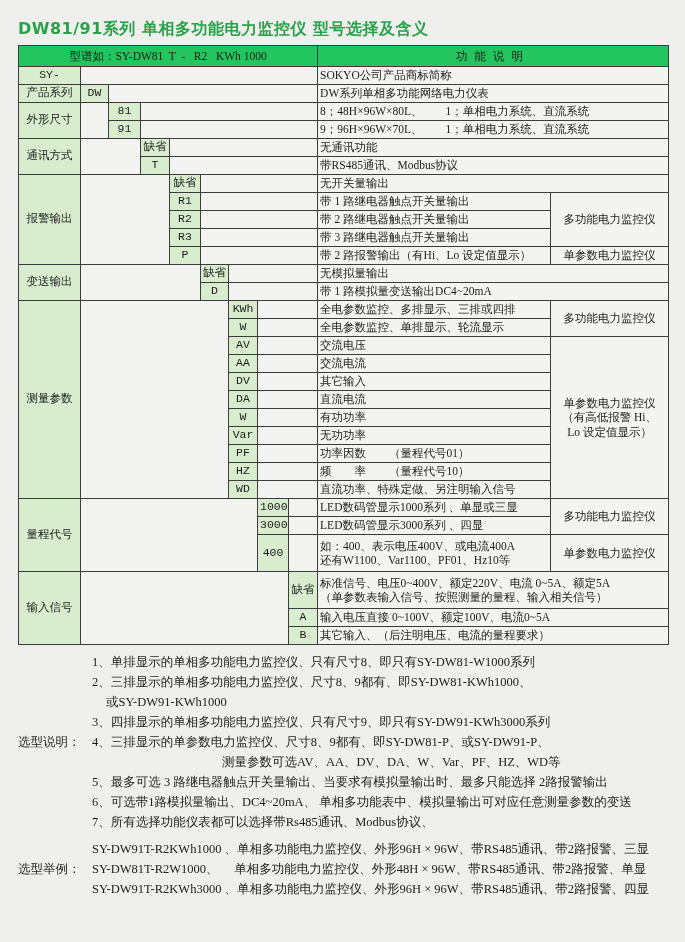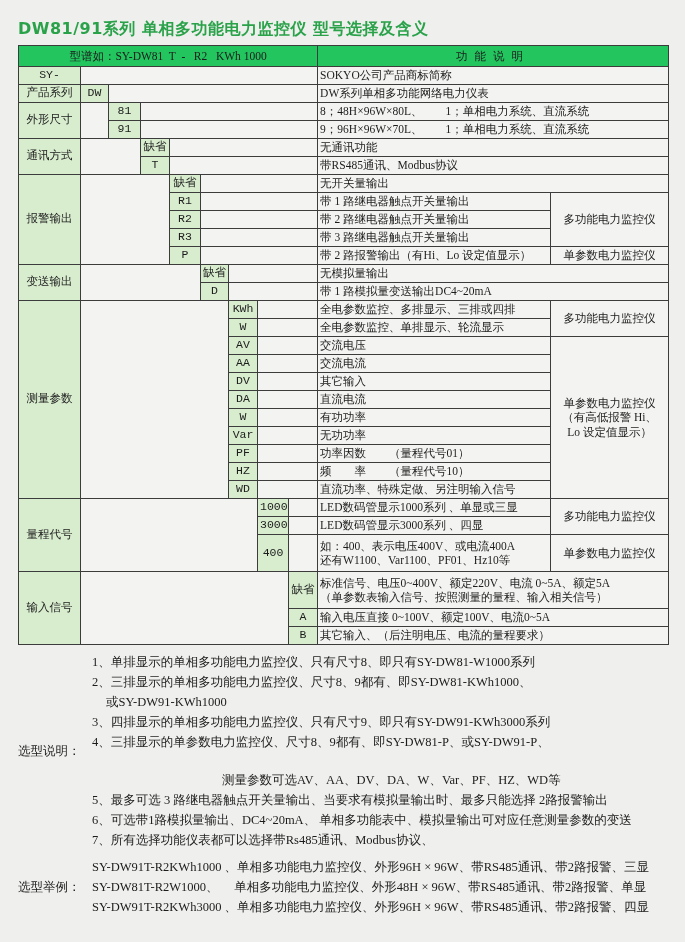--- a/index.html
+++ b/index.html
@@ -66,21 +66,21 @@
   }
   .notes-row{display:flex;align-items:center;}
   .notes-label{
     flex:0 0 74px;
     white-space:nowrap;
     line-height:20px;
   }
   .notes-lines{flex:1;}
   .note-line{line-height:20px;white-space:nowrap;}
   .note-line.ind-1{padding-left:14px;}
-  .note-line.ind-2{padding-left:130px;margin-top:18px;}
+  .note-line.ind-2{padding-left:130px;}
   .example-line{line-height:20px;white-space:nowrap;}
 </style>
 </head>
 <body>
 
 <div class="page">
 
   <div class="page-title">DW81/91系列 单相多功能电力监控仪 型号选择及含义</div>
 
   <table class="model-table">

